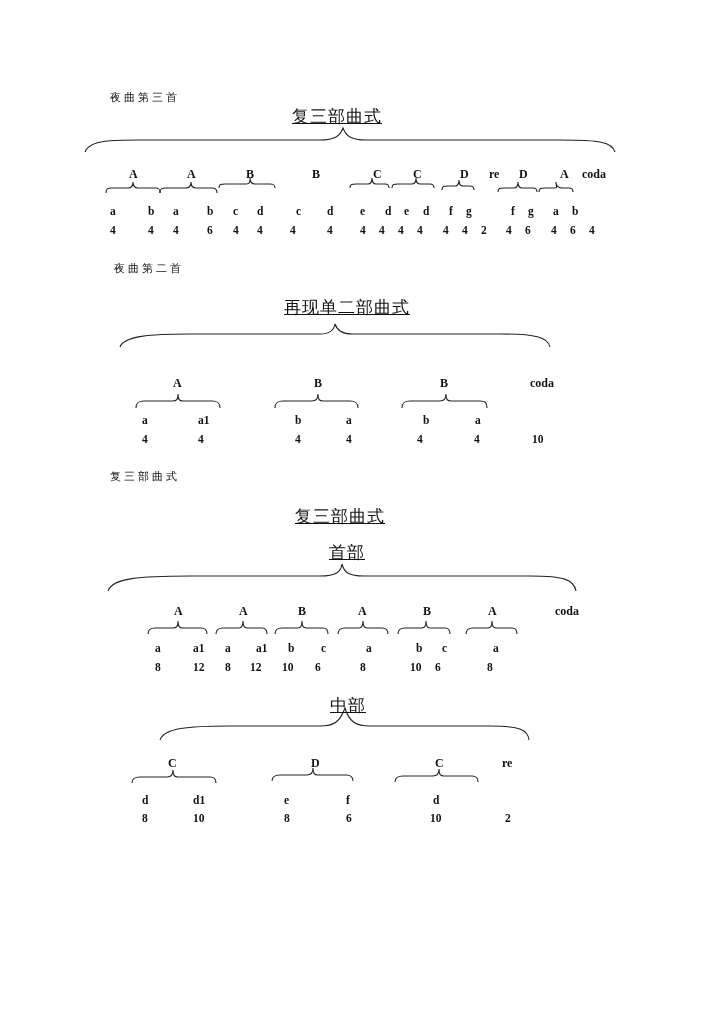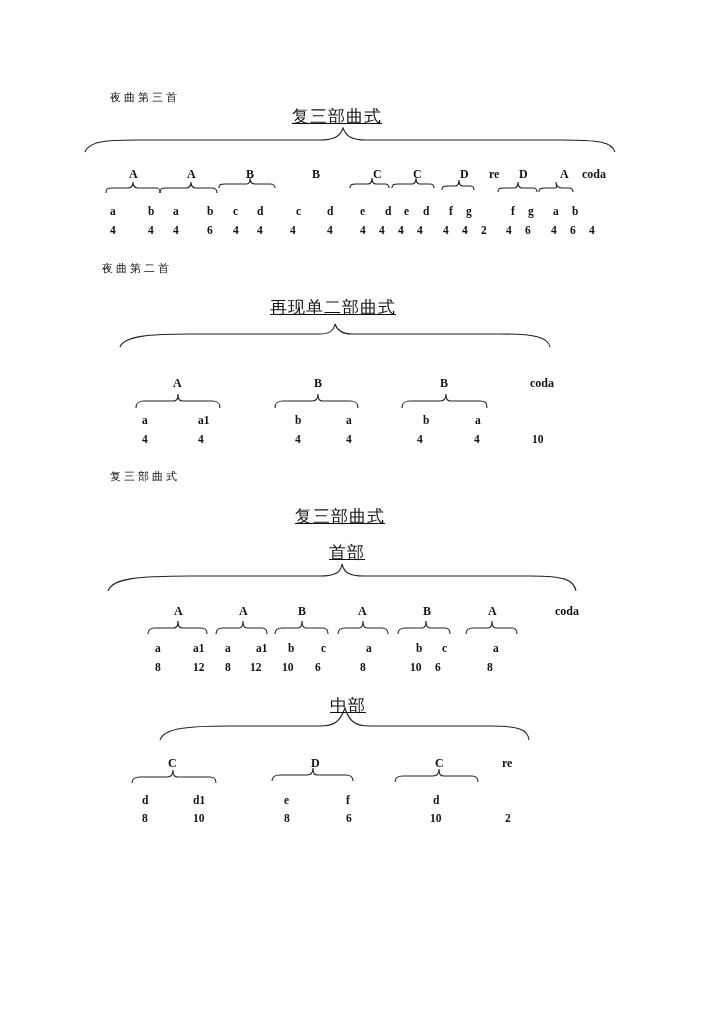--- a/index.html
+++ b/index.html
@@ -102,22 +102,22 @@
   <div class="t lab" style="left:462px;top:225px">4</div>
   <div class="t lab" style="left:481px;top:225px">2</div>
   <div class="t lab" style="left:506px;top:225px">4</div>
   <div class="t lab" style="left:525px;top:225px">6</div>
   <div class="t lab" style="left:551px;top:225px">4</div>
   <div class="t lab" style="left:570px;top:225px">6</div>
   <div class="t lab" style="left:589px;top:225px">4</div>
 </div>
 
 <div>
-  <div class="t cap" style="left:102px;top:263px">夜曲第二首</div>
-  <div class="t title" style="left:270px;top:299px">再现单二部曲式</div>
+  <div class="t cap" style="left:114px;top:263px">夜曲第二首</div>
+  <div class="t title" style="left:284px;top:299px">再现单二部曲式</div>
 
   <div class="t sec" style="left:173px;top:377px">A</div>
   <div class="t sec" style="left:314px;top:377px">B</div>
   <div class="t sec" style="left:440px;top:377px">B</div>
   <div class="t sec" style="left:530px;top:377px">coda</div>
 
   <div class="t lab" style="left:142px;top:415px">a</div>
   <div class="t lab" style="left:198px;top:415px">a1</div>
   <div class="t lab" style="left:295px;top:415px">b</div>
   <div class="t lab" style="left:346px;top:415px">a</div>

